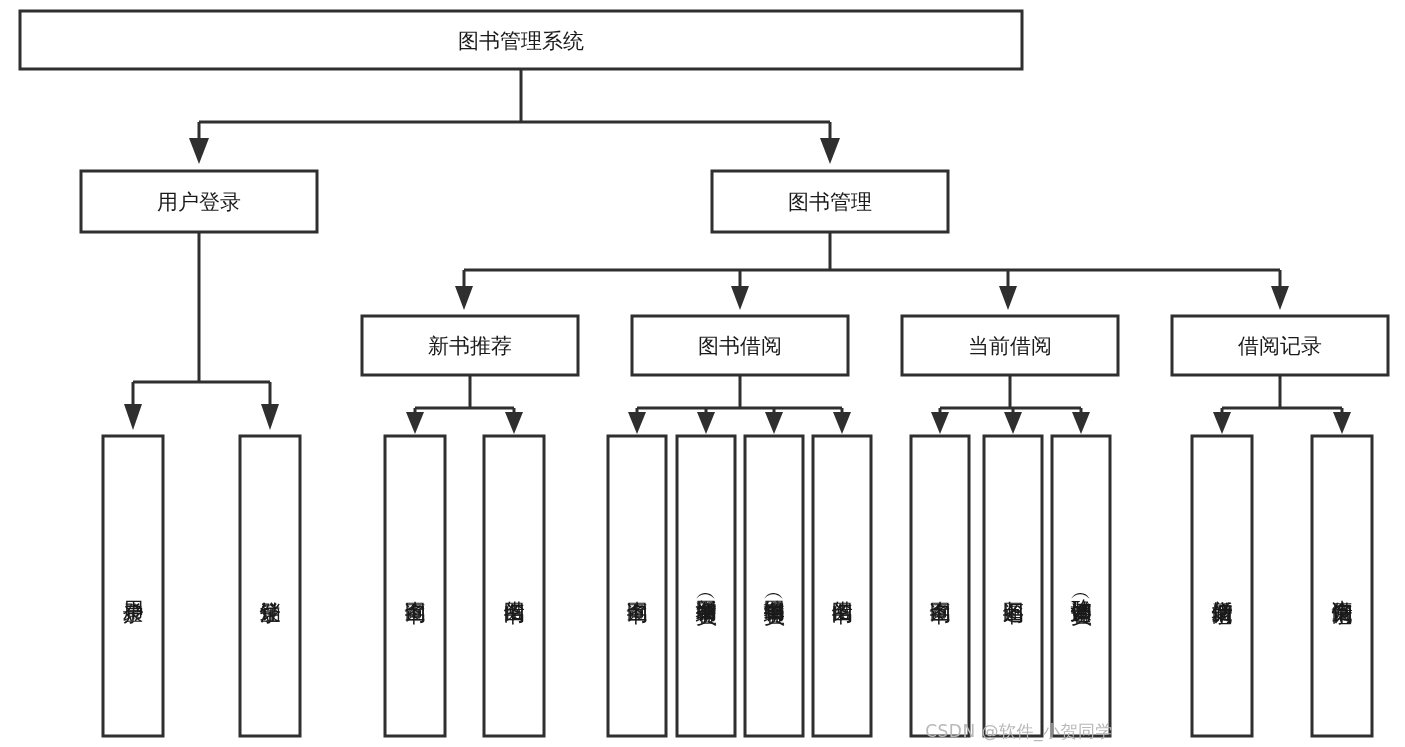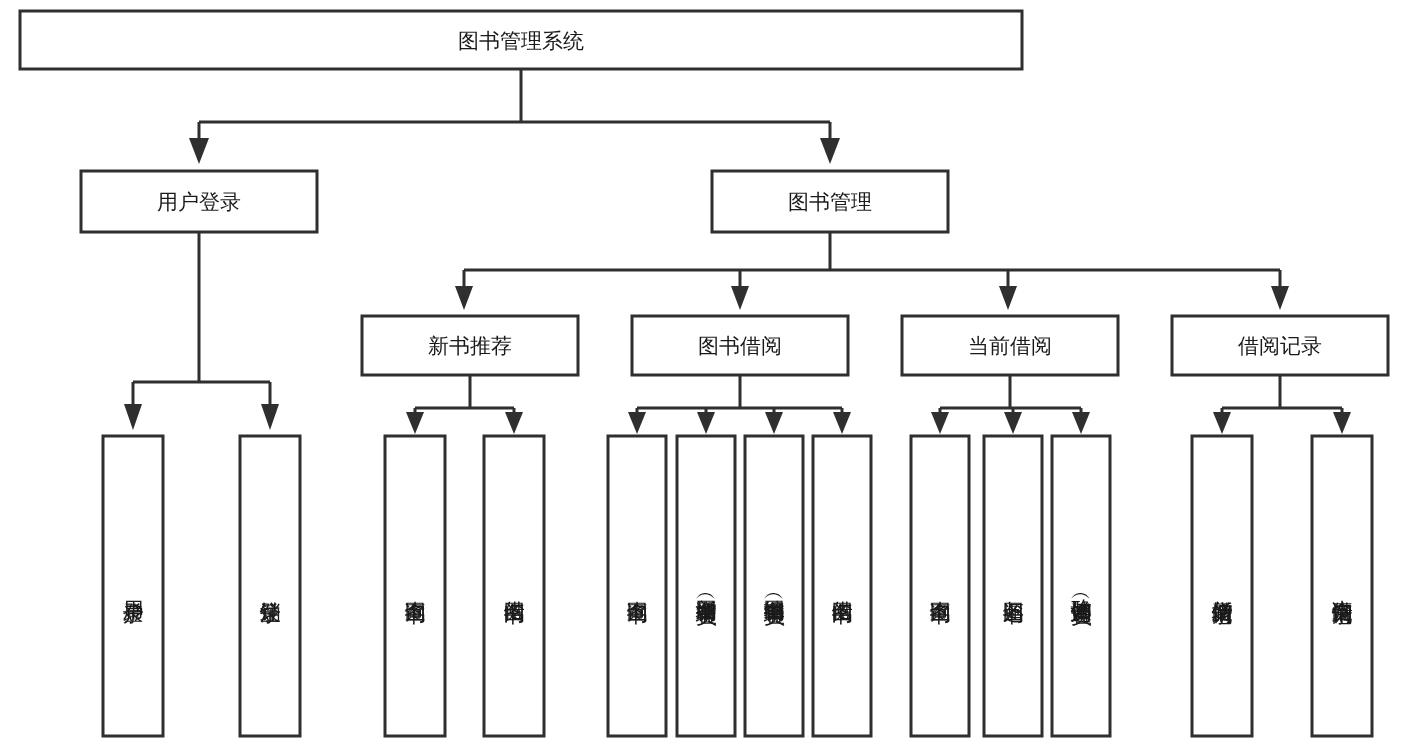--- a/index.html
+++ b/index.html
@@ -217,13 +217,14 @@
   <div class="node-label-v" style="left:608px; top:436px; width:58px; height:300px;">查询图书</div>
   <div class="node-label-v" style="left:677px; top:436px; width:58px; height:300px;">新增图书（管理员）</div>
   <div class="node-label-v" style="left:745px; top:436px; width:58px; height:300px;">编辑图书（管理员）</div>
   <div class="node-label-v" style="left:813px; top:436px; width:58px; height:300px;">借阅图书</div>
   <div class="node-label-v" style="left:911px; top:436px; width:58px; height:300px;">查询图书</div>
   <div class="node-label-v" style="left:984px; top:436px; width:58px; height:300px;">归还图书</div>
   <div class="node-label-v" style="left:1052px; top:436px; width:58px; height:300px;">确认归还（管理员）</div>
   <div class="node-label-v" style="left:1192px; top:436px; width:60px; height:300px;">新增借阅记录</div>
   <div class="node-label-v" style="left:1312px; top:436px; width:60px; height:300px;">查询借阅记录</div>
 
+  <div class="watermark">CSDN @软件_小贺同学</div>
 </div>
 
 </body></html>

